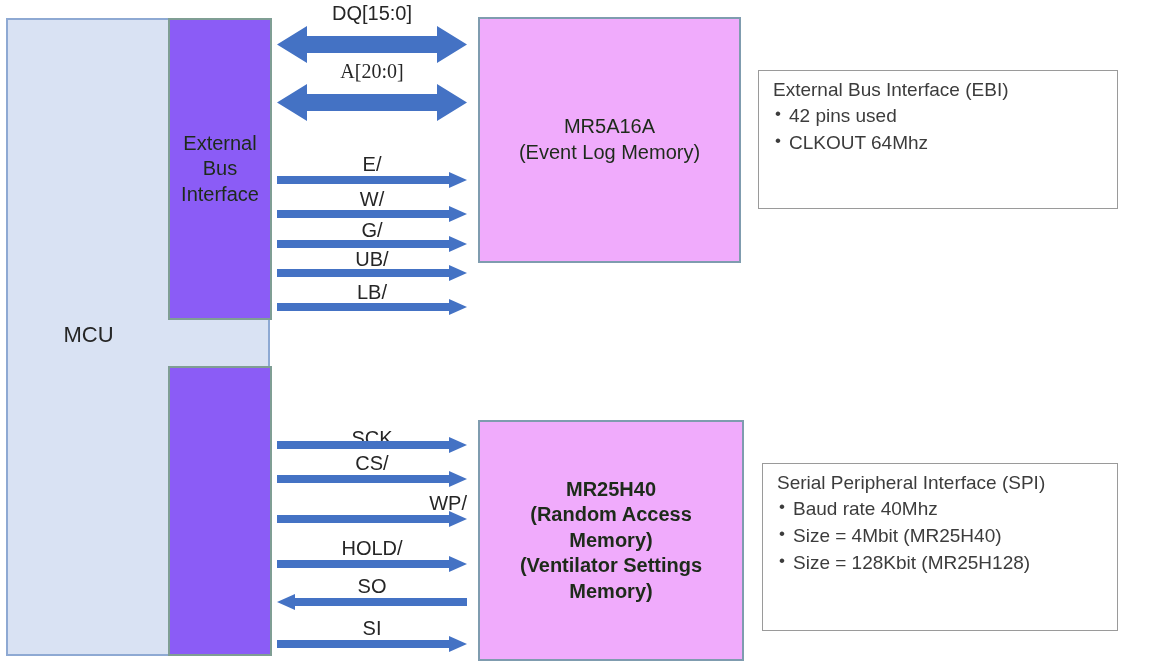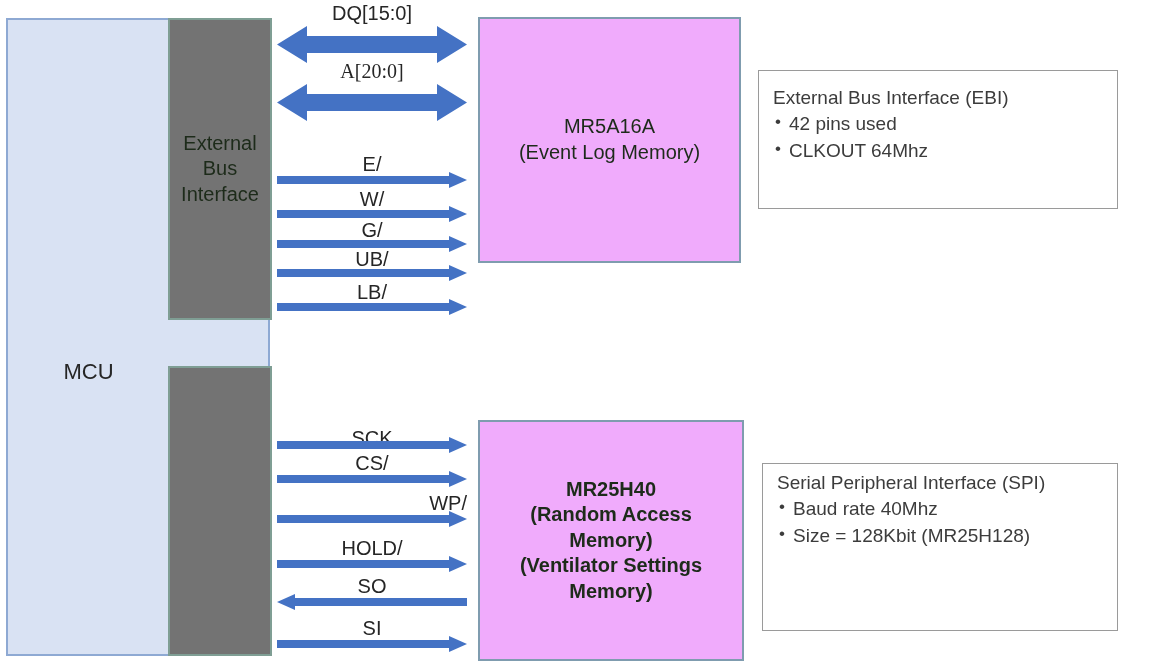--- a/index.html
+++ b/index.html
@@ -25,21 +25,21 @@
     justify-content: center;
     text-align: center;
     color: #1d2b1a;
     line-height: 1.28;
   }
   .mcu-block {
     background: #d9e2f3;
     border: 2px solid #8ea9d3;
   }
   .green-block {
-    background: #737373;
+    background: #8b5cf6;
     border: 2px solid #7f9e94;
   }
   .mem-block {
     background: #f0abfc;
     border: 2px solid #7f9caf;
   }
   .info-box {
     position: absolute;
     box-sizing: border-box;
     background: #ffffff;
@@ -54,21 +54,20 @@
     height: 638px;
   }
   #mcu-label {
     position: absolute;
     left: 6px;
     top: 322px;
     width: 165px;
     text-align: center;
     font-size: 22px;
     color: #262626;
-    margin-top: 37px;
   }
   #ebi-green {
     left: 168px;
     top: 18px;
     width: 104px;
     height: 302px;
     font-size: 20px;
     font-weight: 400;
   }
   #spi-green {
@@ -91,21 +90,21 @@
     height: 241px;
     font-size: 20px;
     font-weight: bold;
   }
 
   #ebi-info {
     left: 758px;
     top: 70px;
     width: 360px;
     height: 139px;
-    padding: 16px 14px 0 14px;
+    padding: 8px 14px 0 14px;
   }
   #spi-info {
     left: 762px;
     top: 463px;
     width: 356px;
     height: 168px;
     padding: 8px 14px 0 14px;
   }
   .info-title {
     font-size: 19px;
@@ -278,17 +277,18 @@
     <ul class="info-list">
       <li>42 pins used</li>
       <li>CLKOUT 64Mhz</li>
     </ul>
   </div>
 
   <div class="info-box" id="spi-info">
     <div class="info-title">Serial Peripheral Interface (SPI)</div>
     <ul class="info-list">
       <li>Baud rate 40Mhz</li>
+      <li>Size = 4Mbit (MR25H40)</li>
       <li>Size = 128Kbit (MR25H128)</li>
     </ul>
   </div>
 
 </div>
 
 </body></html>

